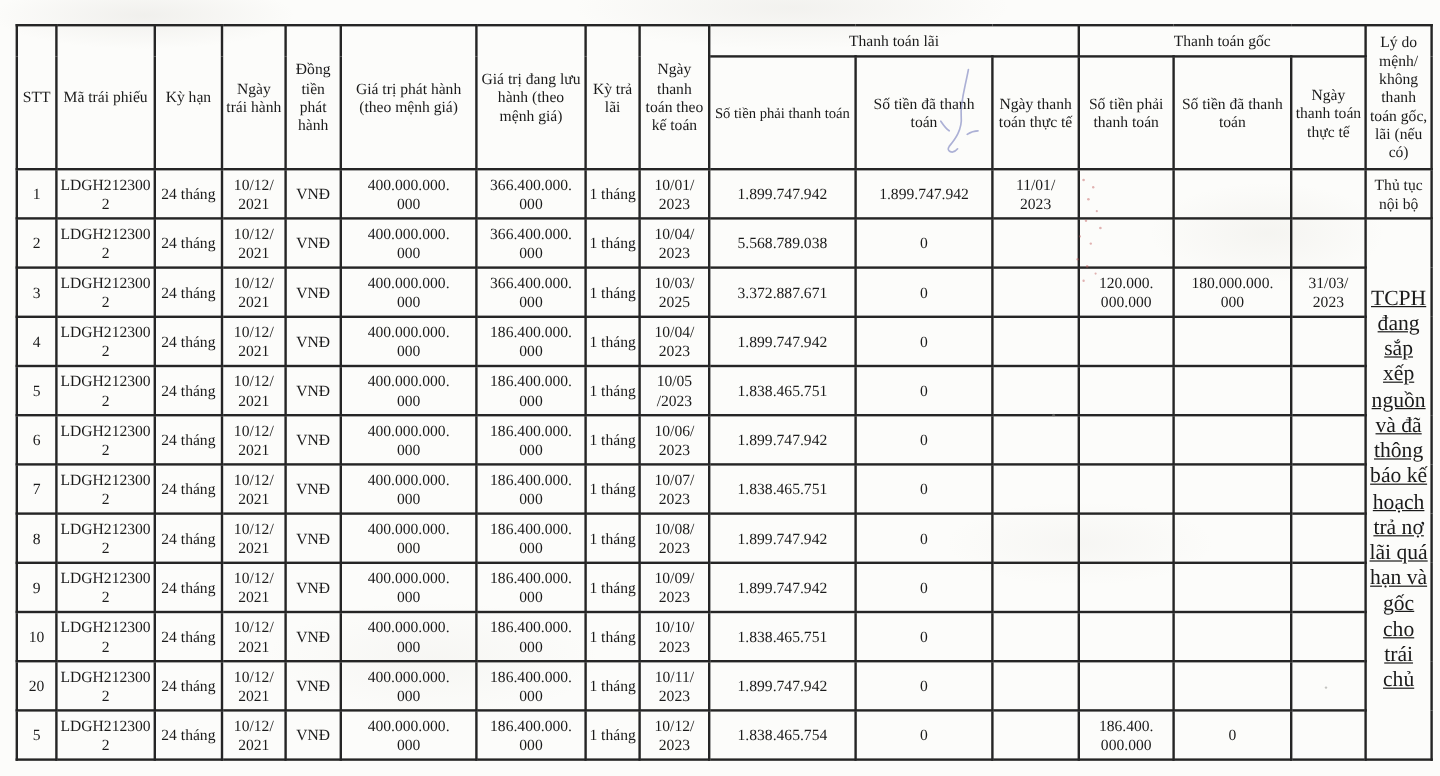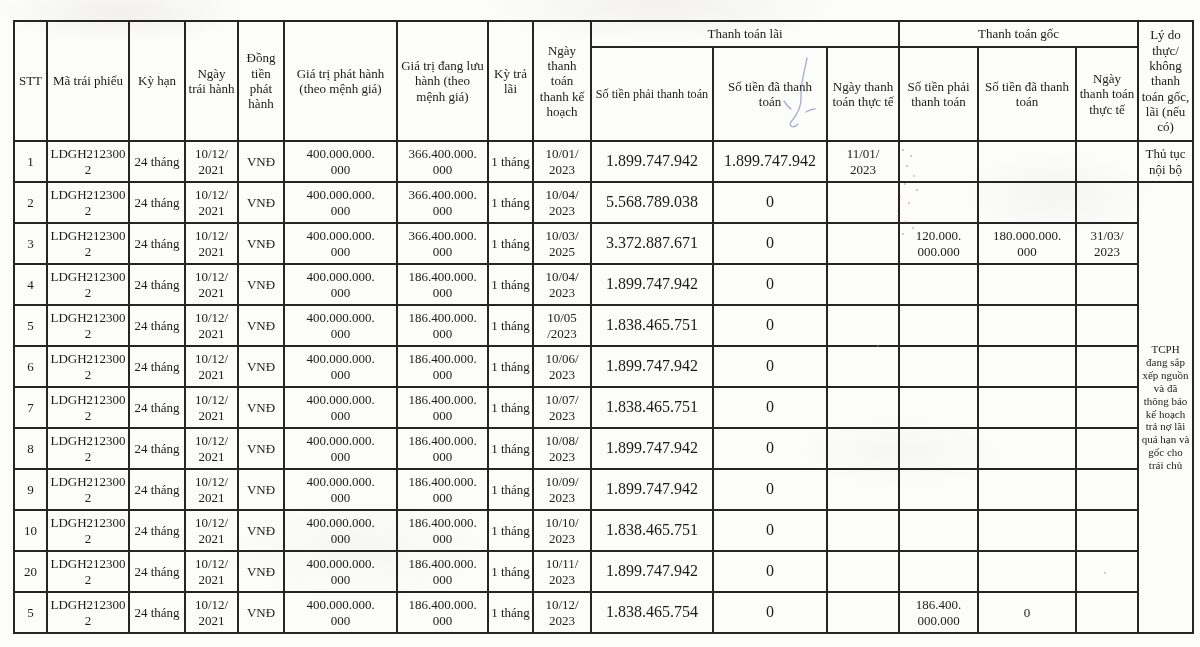--- a/index.html
+++ b/index.html
@@ -31,23 +31,23 @@
     padding:1px 2px;
     line-height:1.18;
     white-space:pre-line;
     overflow:hidden;
   }
   thead th{font-size:13px;}
   tr.band{height:26px;}
   tr.sub{height:94px;}
   tbody tr{height:41px;}
   tbody td{font-size:13px;}
-  td[data-name="interest-due"], td[data-name="interest-paid"]{font-size:16px;}
+  td[data-name="interest-due"], td[data-name="interest-paid"]{font-size:13px;}
   th.nowrap{white-space:nowrap;font-size:12.2px;}
-  td.reason-merged{font-size:11px;padding:1px 1px;}
+  td.reason-merged{font-size:18px;padding:1px 1px;text-decoration:underline;}
   .marks{position:absolute;inset:0;pointer-events:none;}
 </style>
 </head>
 <body>
 
 <div class="page" data-name="scanned-document-page">
 
   <table class="bond" data-name="bond-payment-table">
     <colgroup>
       <col style="width:33px">
@@ -70,24 +70,24 @@
     <thead data-name="table-header">
       <tr class="band" data-name="header-band-row">
         <th rowspan="2" data-name="header-stt">STT</th>
         <th rowspan="2" data-name="header-bond-code">Mã trái phiếu</th>
         <th rowspan="2" data-name="header-term">Kỳ hạn</th>
         <th rowspan="2" data-name="header-issue-date">Ngày trái hành</th>
         <th rowspan="2" data-name="header-currency">Đồng tiền phát hành</th>
         <th rowspan="2" data-name="header-issue-value">Giá trị phát hành (theo mệnh giá)</th>
         <th rowspan="2" data-name="header-outstanding-value">Giá trị đang lưu hành (theo mệnh giá)</th>
         <th rowspan="2" data-name="header-interest-period">Kỳ trả lãi</th>
-        <th rowspan="2" data-name="header-planned-payment-date">Ngày thanh toán thanh kế hoạch</th>
+        <th rowspan="2" data-name="header-planned-payment-date">Ngày thanh toán theo kế toán</th>
         <th colspan="3" data-name="header-interest-payment-group">Thanh toán lãi</th>
         <th colspan="3" data-name="header-principal-payment-group">Thanh toán gốc</th>
-        <th rowspan="2" data-name="header-delay-reason">Lý do thực/ không thanh toán gốc, lãi (nếu có)</th>
+        <th rowspan="2" data-name="header-delay-reason">Lý do mệnh/ không thanh toán gốc, lãi (nếu có)</th>
       </tr>
       <tr class="sub" data-name="header-sub-row">
         <th class="nowrap" data-name="header-interest-due">Số tiền phải thanh toán</th>
         <th data-name="header-interest-paid">Số tiền đã thanh toán</th>
         <th data-name="header-interest-actual-date">Ngày thanh toán thực tế</th>
         <th data-name="header-principal-due">Số tiền phải thanh toán</th>
         <th data-name="header-principal-paid">Số tiền đã thanh toán</th>
         <th data-name="header-principal-actual-date">Ngày thanh toán thực tế</th>
       </tr>
     </thead>

